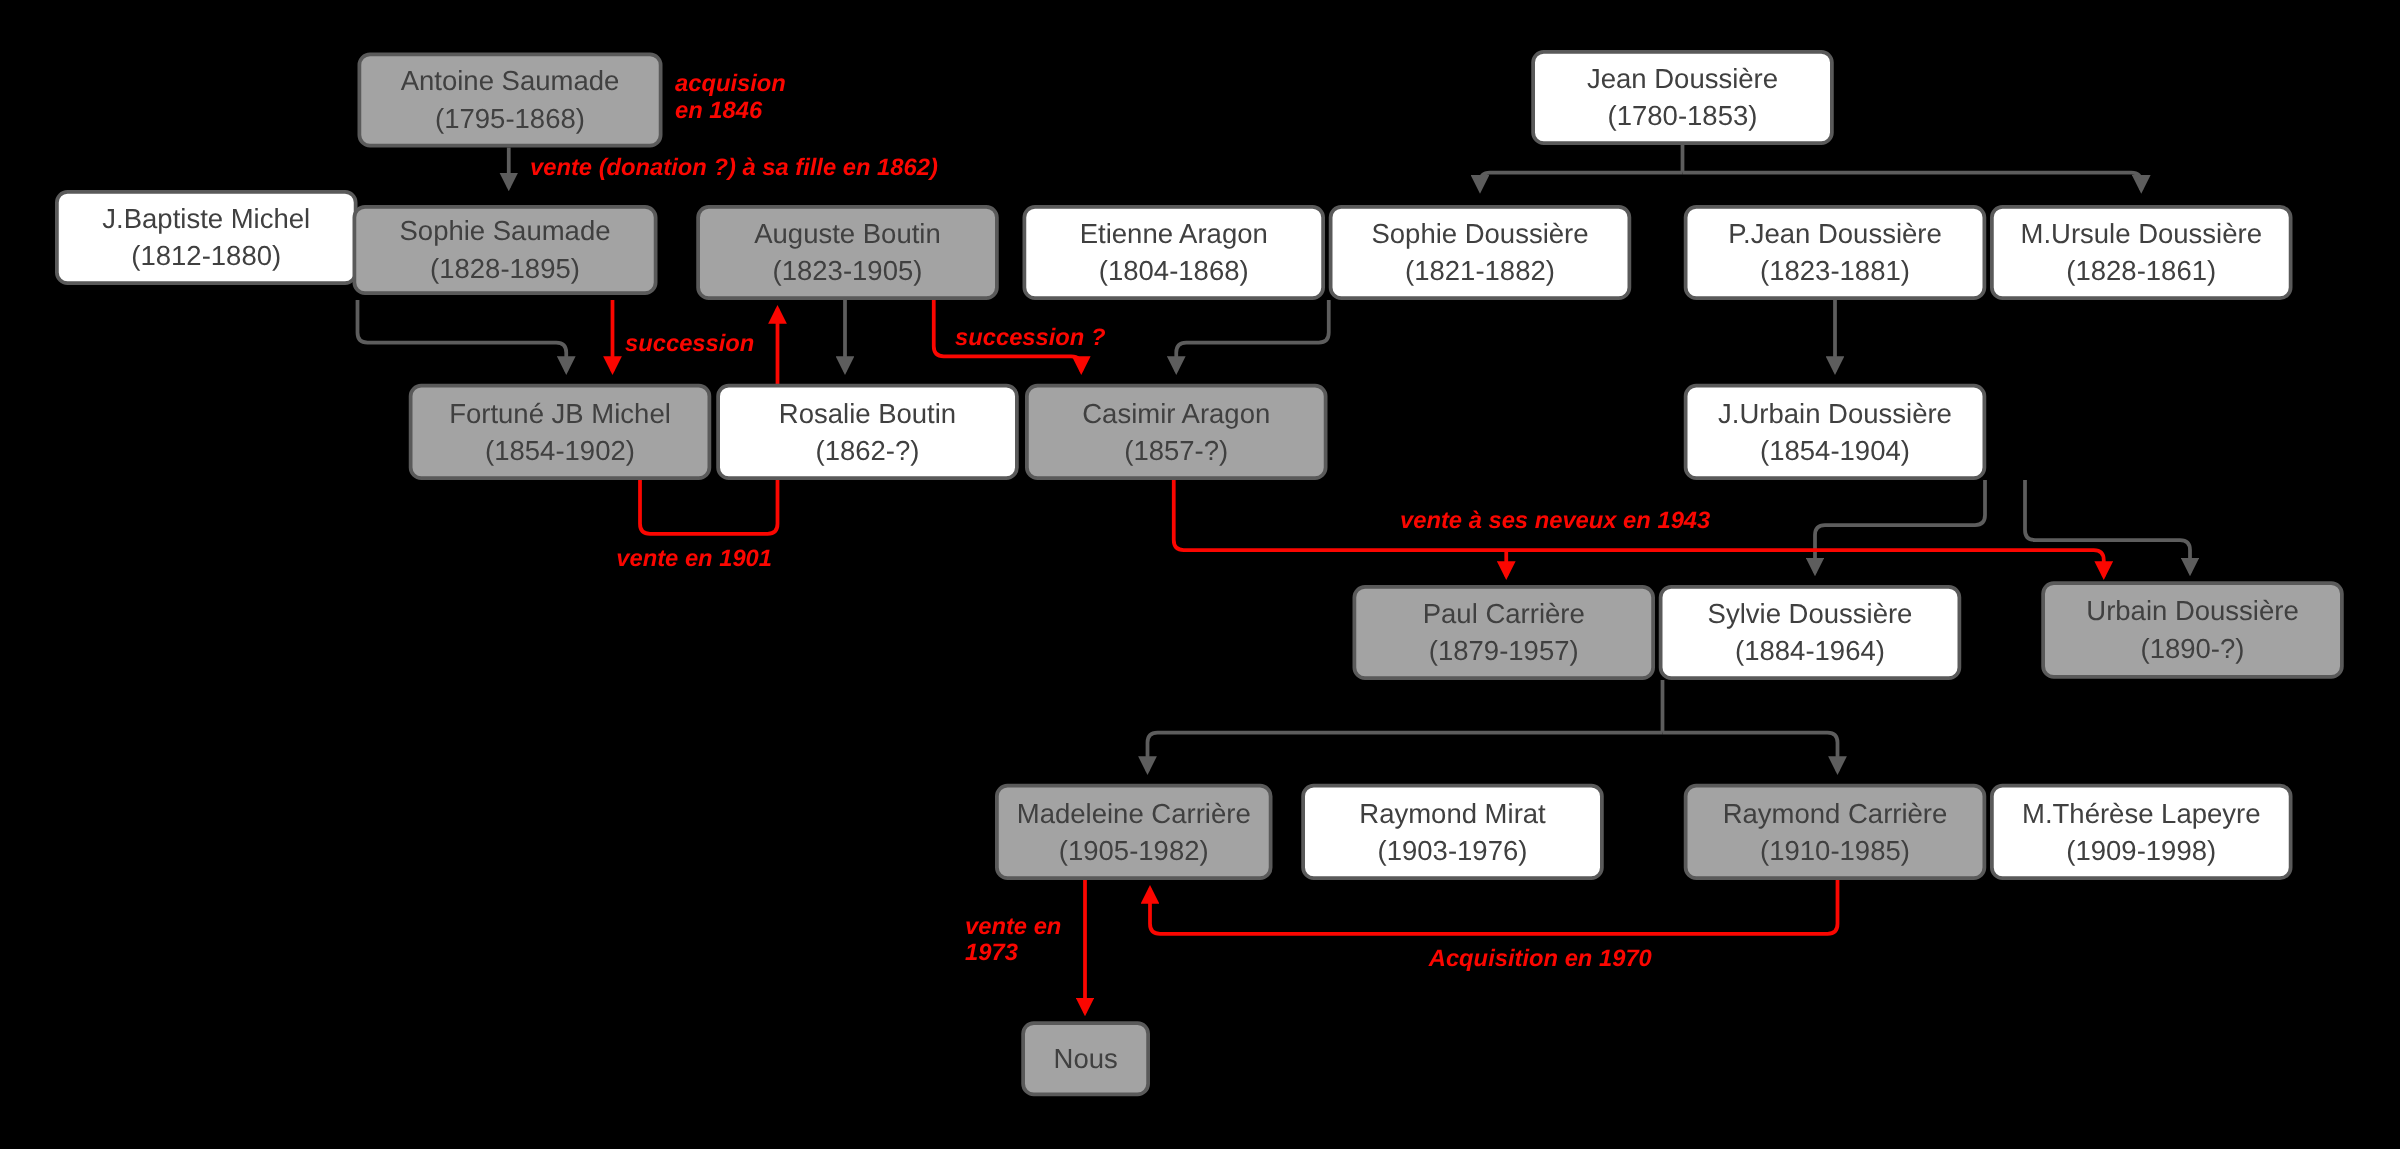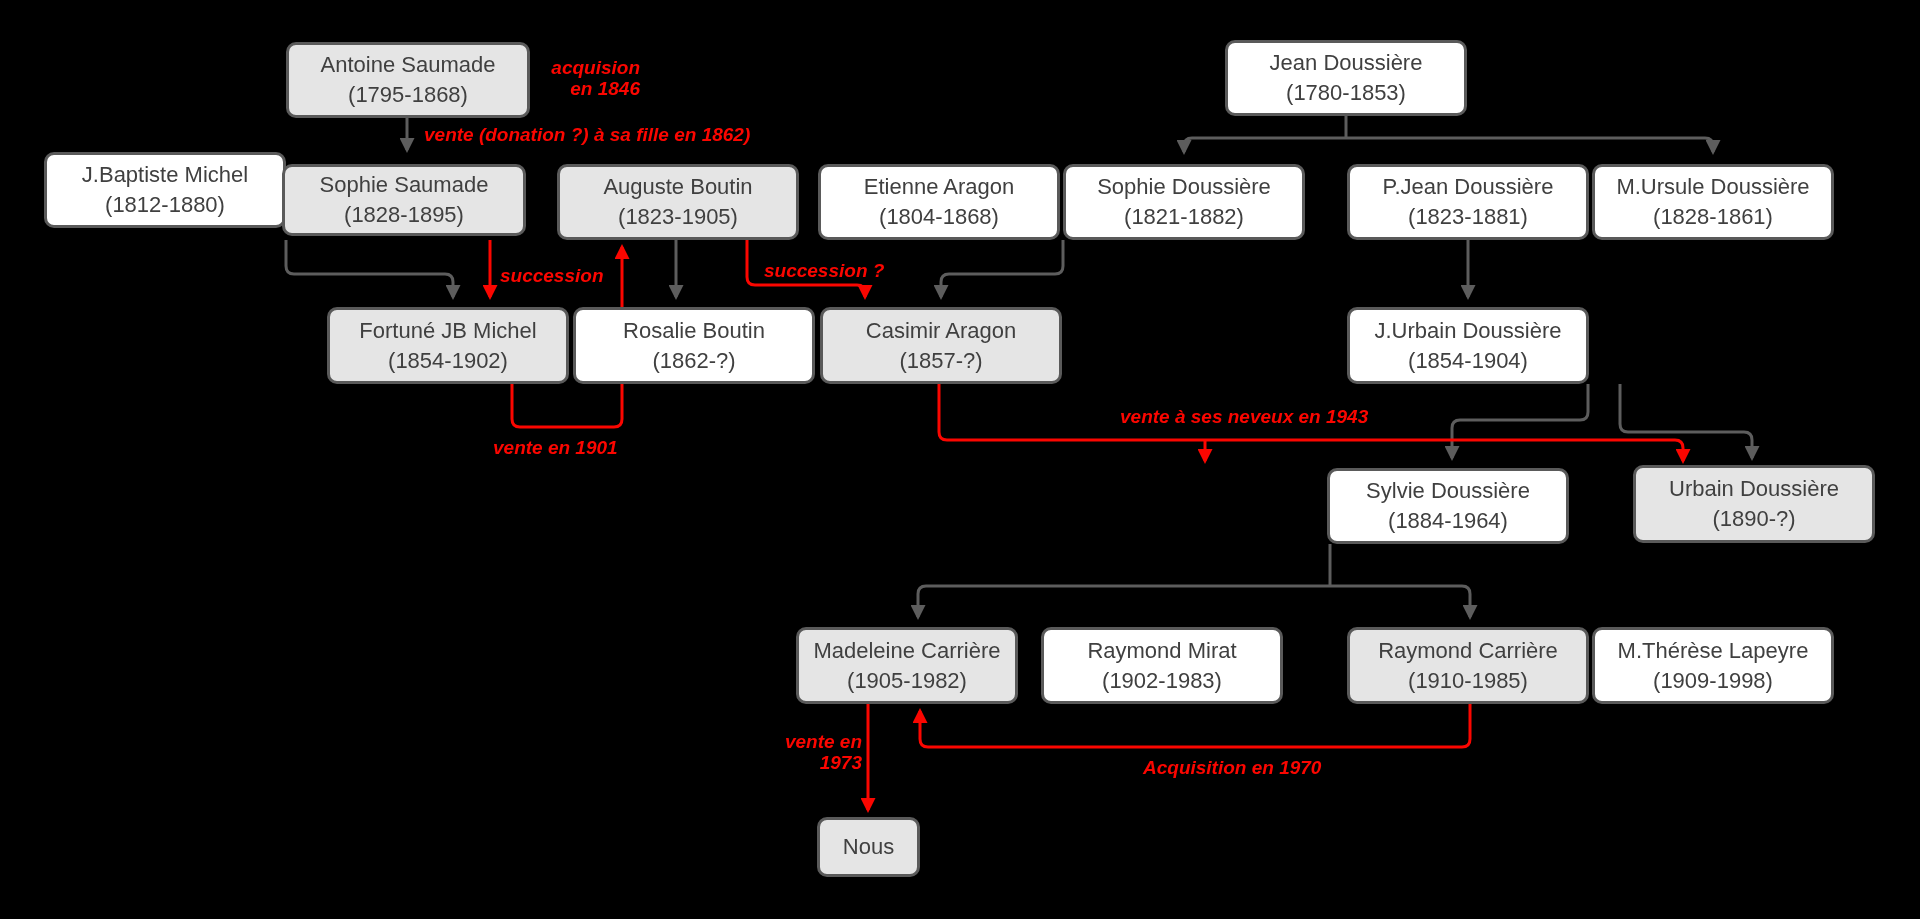--- a/index.html
+++ b/index.html
@@ -2,25 +2,25 @@
 <html><head>
 <meta charset="utf-8">
 <style>
   html,body{margin:0;padding:0;background:#000;}
   #stage{position:relative;width:1920px;height:919px;background:#000;overflow:hidden;
          font-family:"Liberation Sans", sans-serif;}
   #edges{position:absolute;left:0;top:0;width:1920px;height:919px;}
   .node{position:absolute;box-sizing:border-box;border:3px solid #5a5a5a;border-radius:10px;
         display:flex;flex-direction:column;align-items:center;justify-content:center;
         color:#404040;font-size:22px;line-height:30px;text-align:center;}
-  .node.blue{background:#e5e5e5;}
+  .node.blue{background:#a3a3a3;}
   .node.white{background:#ffffff;text-align:center;}
   .ann{position:absolute;color:#fb0600;font-size:19px;line-height:21px;font-weight:bold;
        font-style:italic;white-space:pre-line;}
-  .ann.center{text-align:right;}
+  .ann.center{text-align:left;}
 </style>
 </head>
 <body>
 
 <div id="stage">
 
   <svg id="edges" viewBox="0 0 1920 919">
     <defs>
       <marker id="mg" markerWidth="5" markerHeight="5" refX="4" refY="2.5" orient="auto" markerUnits="strokeWidth">
         <path d="M0,0 L5,2.5 L0,5 Z" fill="#5d5d5d"></path>
@@ -103,36 +103,40 @@
   </div>
   <div class="node blue" style="left:820px;top:307px;width:242px;height:77px">
     <span>Casimir Aragon</span>
     <span>(1857-?)</span>
   </div>
   <div class="node white" style="left:1347px;top:307px;width:242px;height:77px">
     <span>J.Urbain Doussière</span>
     <span>(1854-1904)</span>
   </div>
 
+  <div class="node blue" style="left:1082px;top:468px;width:242px;height:76px">
+    <span>Paul Carrière</span>
+    <span>(1879-1957)</span>
+  </div>
   <div class="node white" style="left:1327px;top:468px;width:242px;height:76px">
     <span>Sylvie Doussière</span>
     <span>(1884-1964)</span>
   </div>
   <div class="node blue" style="left:1633px;top:465px;width:242px;height:78px">
     <span>Urbain Doussière</span>
     <span>(1890-?)</span>
   </div>
 
   <div class="node blue" style="left:796px;top:627px;width:222px;height:77px">
     <span>Madeleine Carrière</span>
     <span>(1905-1982)</span>
   </div>
   <div class="node white" style="left:1041px;top:627px;width:242px;height:77px">
     <span>Raymond Mirat</span>
-    <span>(1902-1983)</span>
+    <span>(1903-1976)</span>
   </div>
   <div class="node blue" style="left:1347px;top:627px;width:242px;height:77px">
     <span>Raymond Carrière</span>
     <span>(1910-1985)</span>
   </div>
   <div class="node white" style="left:1592px;top:627px;width:242px;height:77px">
     <span>M.Thérèse Lapeyre</span>
     <span>(1909-1998)</span>
   </div>
 

